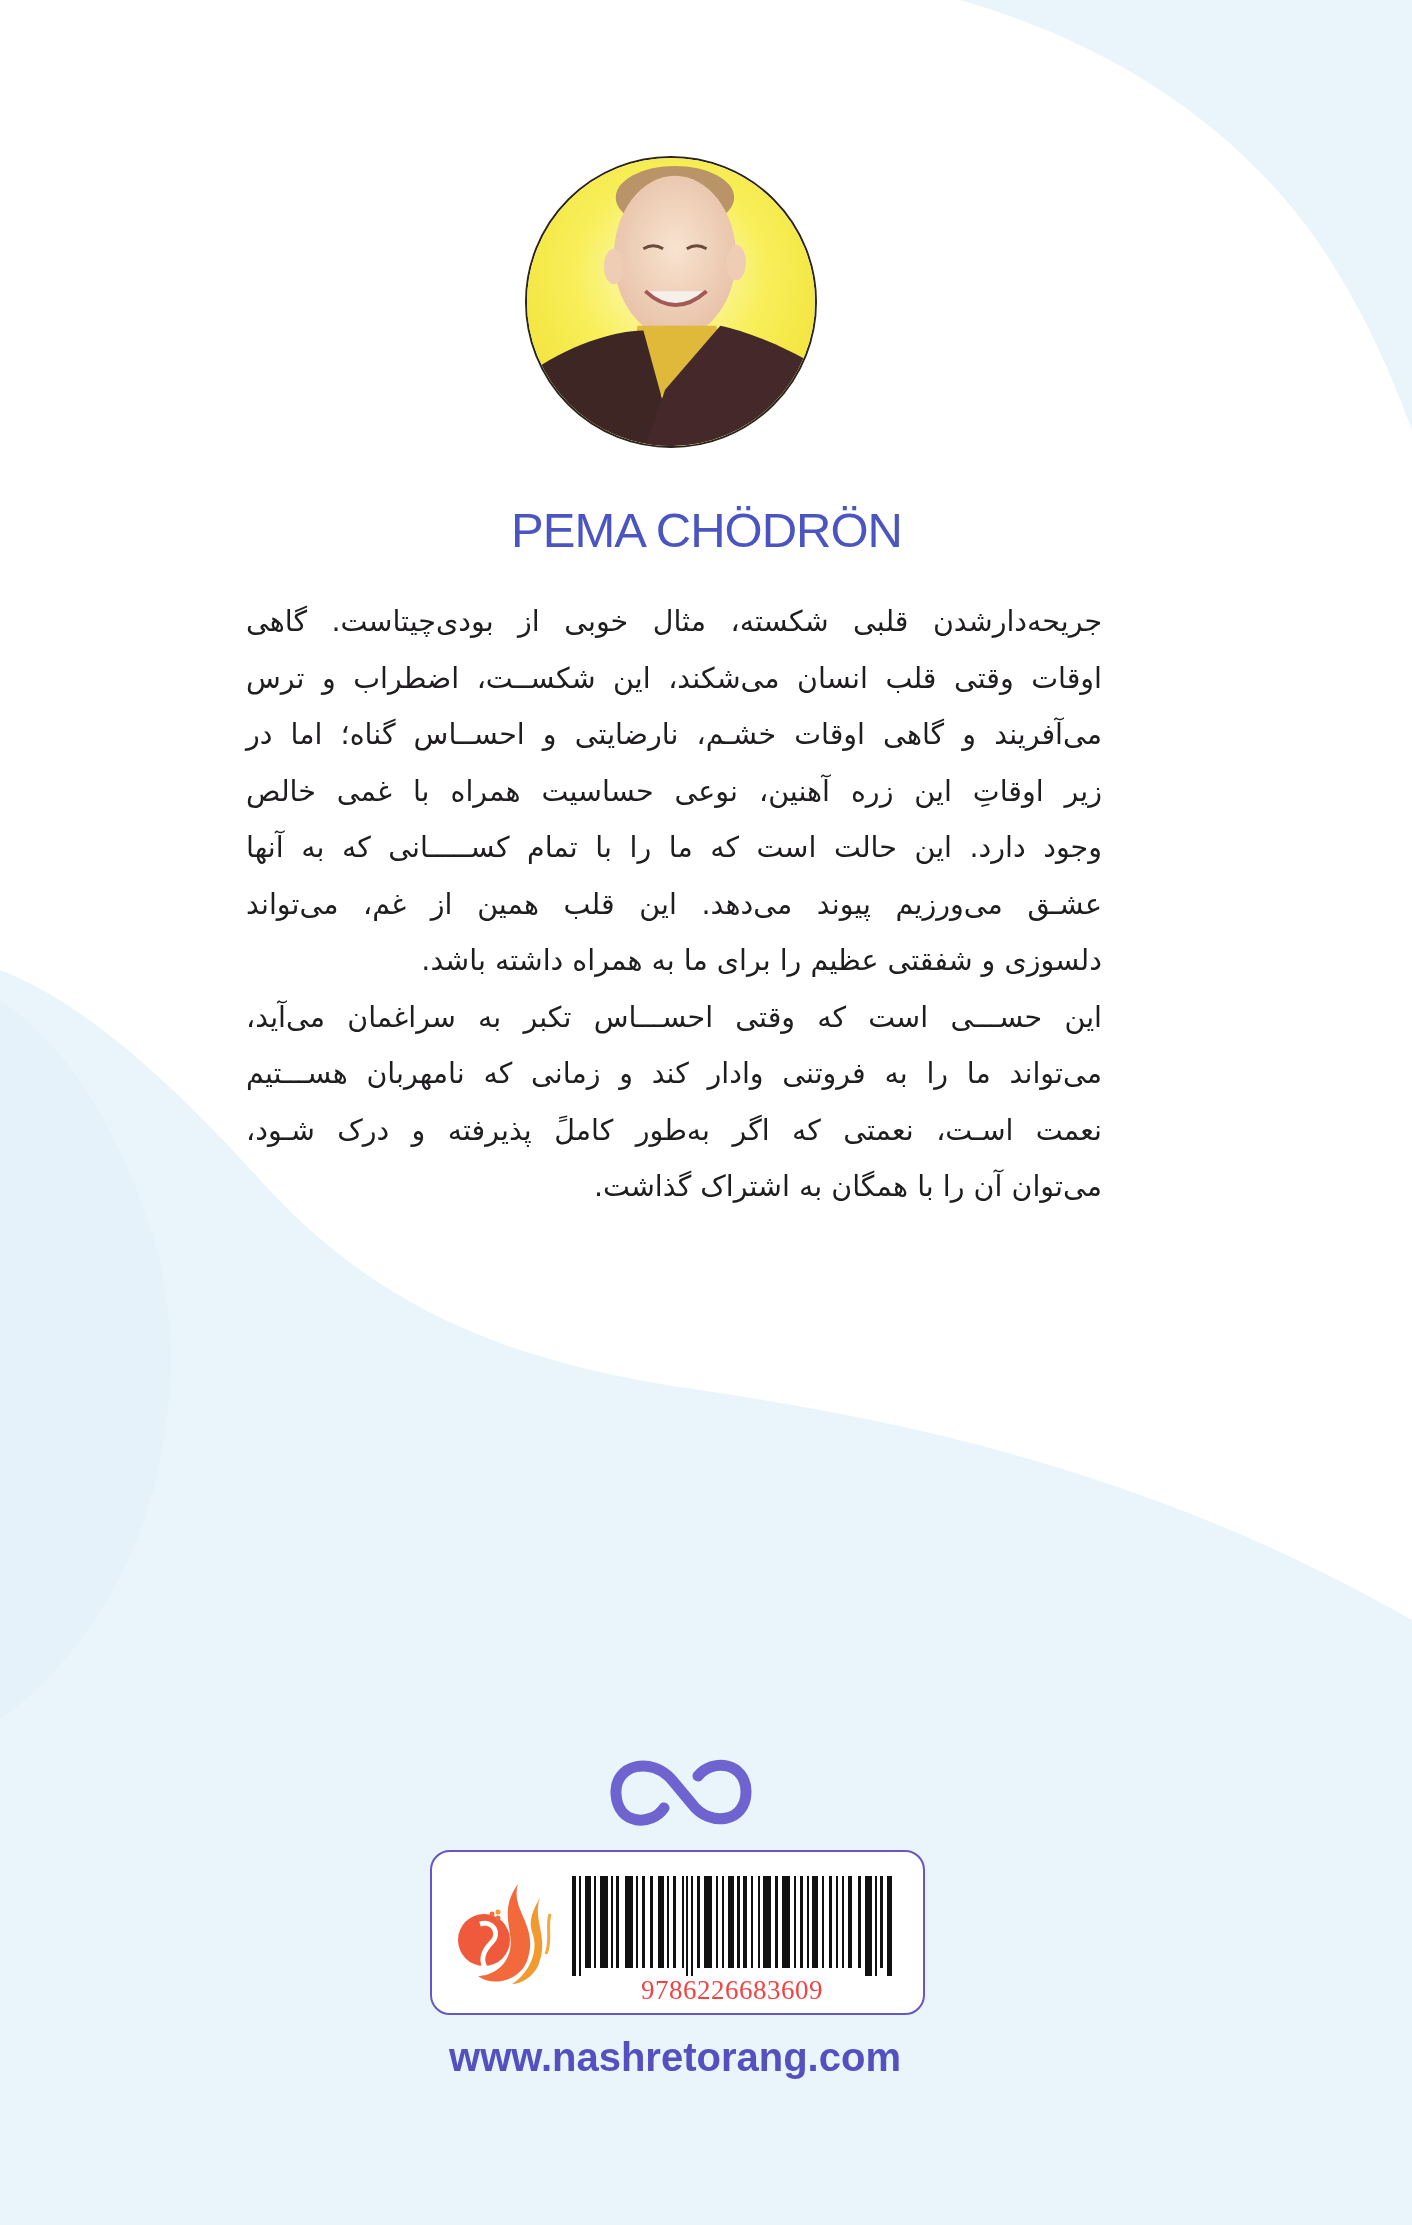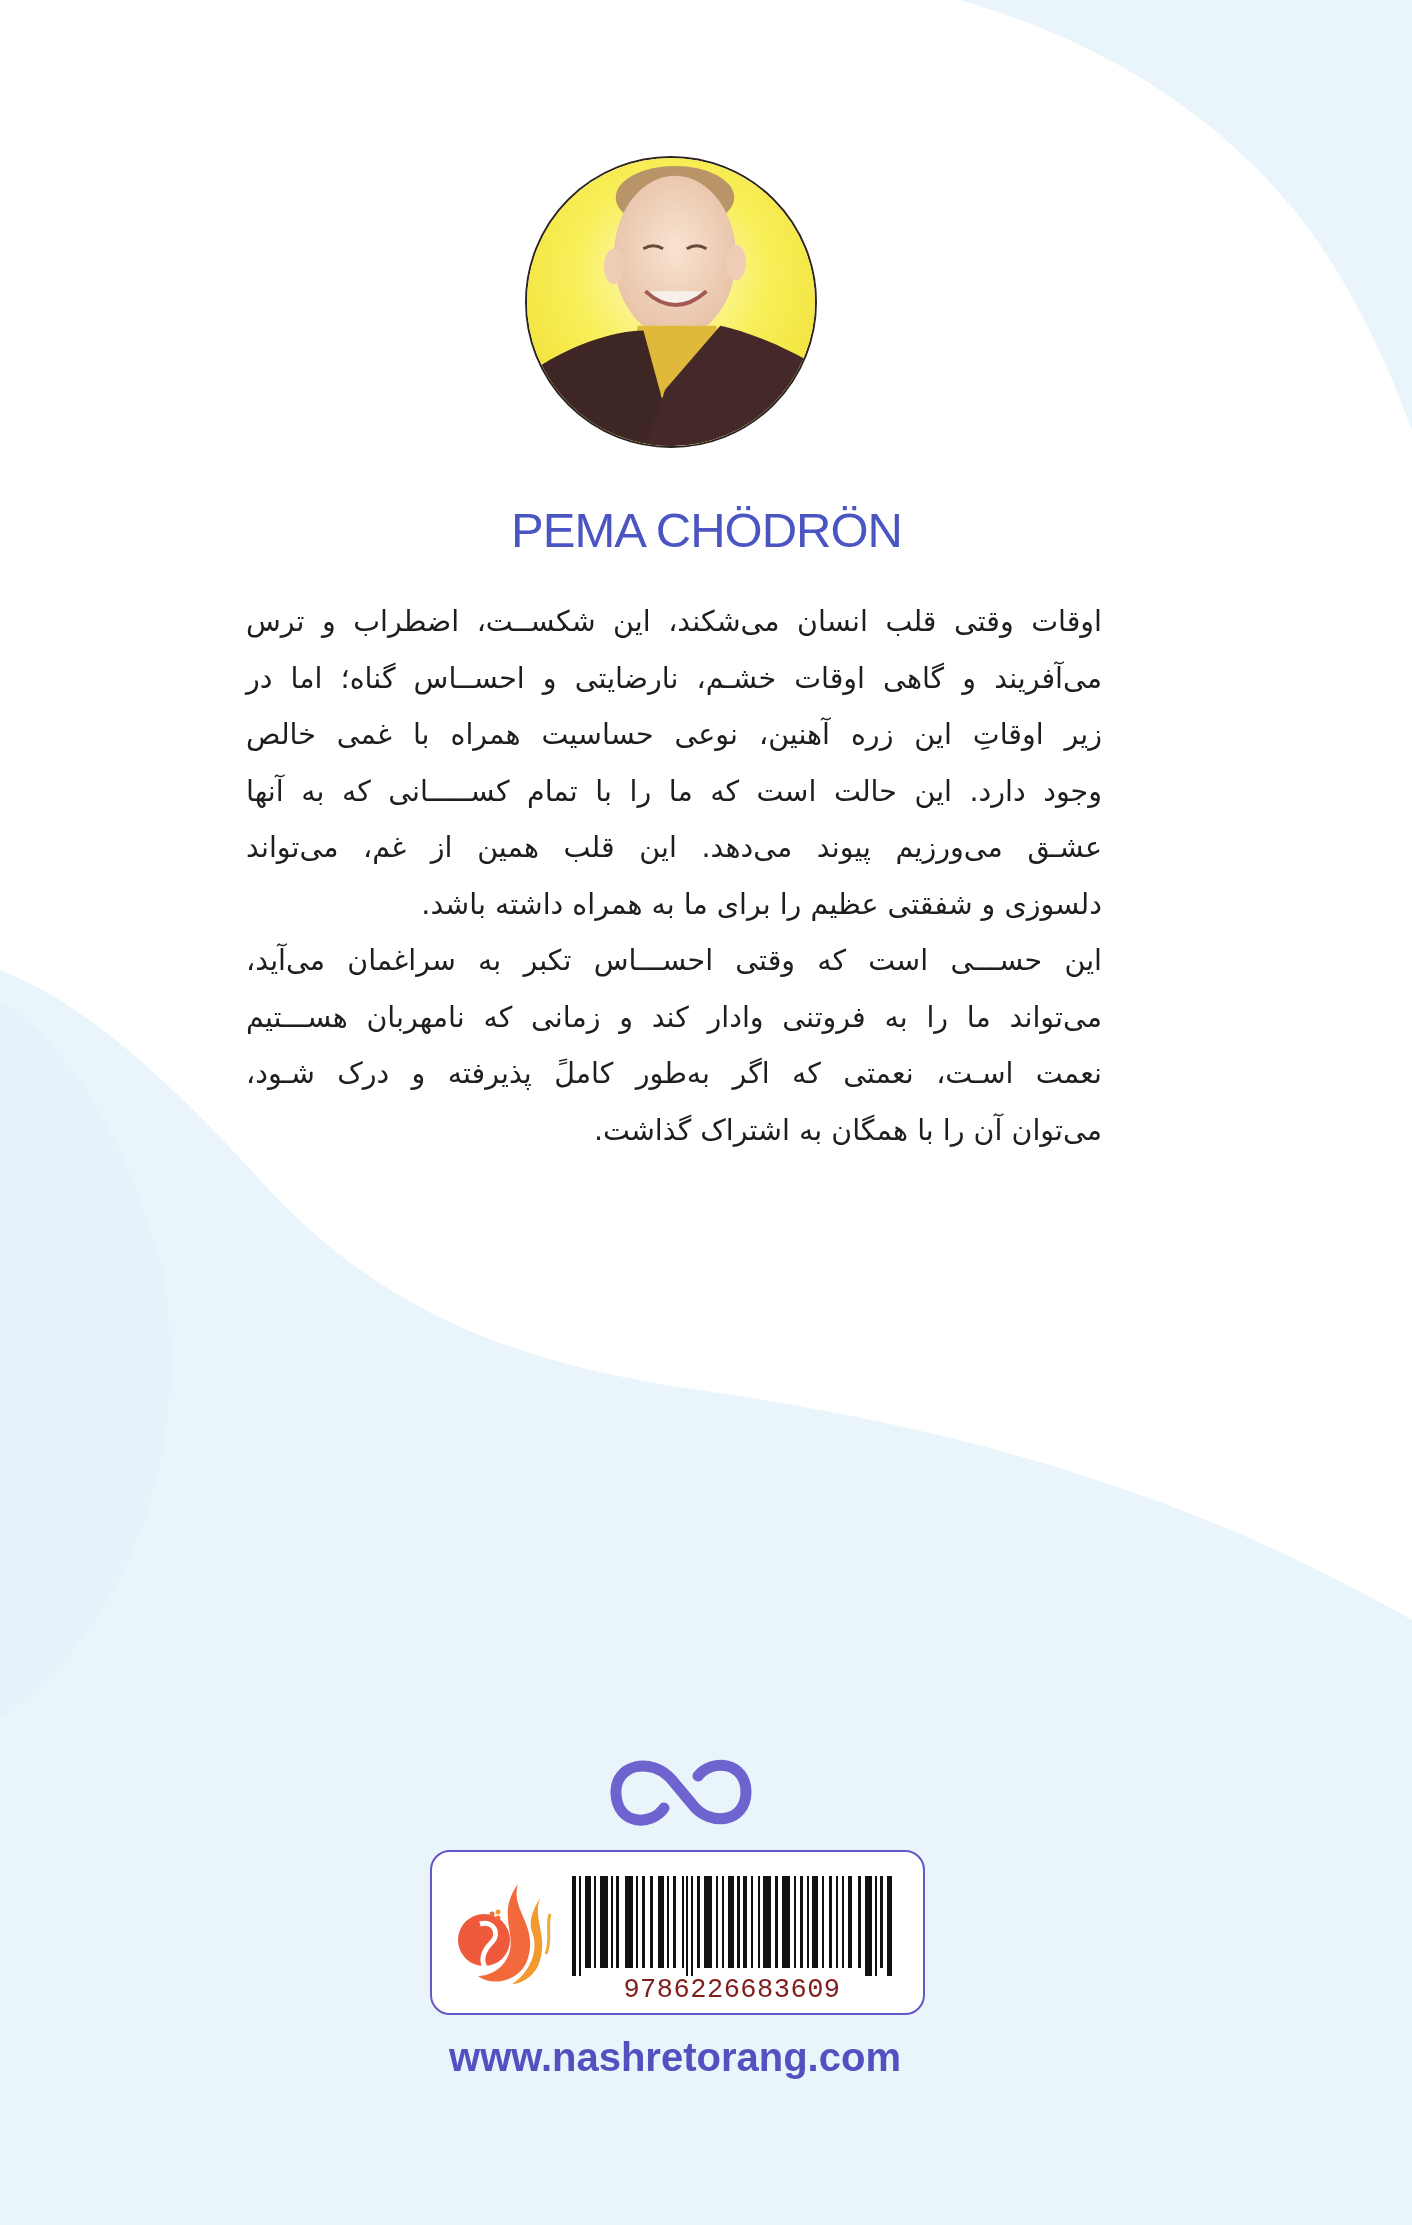--- a/index.html
+++ b/index.html
@@ -32,22 +32,22 @@
   .infinity { position: absolute; left: 604px; top: 1750px; width: 154px; height: 84px; z-index: 2; }
   .barcode-box {
     position: absolute; left: 430px; top: 1850px; width: 495px; height: 165px;
     box-sizing: border-box; border: 2.5px solid #6657c8; border-radius: 20px;
     background: #ffffff; z-index: 2;
   }
   .publisher-logo { position: absolute; left: 22px; top: 28px; width: 100px; height: 110px; }
   .barcode { position: absolute; left: 140px; top: 24px; width: 320px; height: 100px; }
   .isbn {
     position: absolute; left: 140px; width: 320px; top: 122px; height: 32px;
-    text-align: center; font-family: Liberation Mono, monospace;
-    font-size: 27px; color: #7f1d1d; letter-spacing: 0.5px; line-height: 32px;
+    text-align: center; font-family: Liberation Serif, serif;
+    font-size: 27px; color: #ef4444; letter-spacing: 0.5px; line-height: 32px;
   }
   .website {
     position: absolute; left: 440px; width: 470px; top: 2034px; height: 46px;
     text-align: center; font-family: "Liberation Sans", sans-serif;
     font-size: 40px; color: #5450c0; line-height: 46px; z-index: 2; font-weight: bold;
   }
 </style>
 </head>
 <body>
 
@@ -90,20 +90,21 @@
 
     <path d="M 0 220 C 40 190, 90 175, 118 175 L 150 292 L 0 292 Z" fill="#3e2624"></path>
     <path d="M 292 210 C 260 190, 220 175, 196 170 L 140 235 L 120 292 L 292 292 Z" fill="#45292a"></path>
   </svg>
 </div>
 
 <div class="author-name">PEMA CHÖDRÖN</div>
 
 <div class="blurb">
   <p>
+    <span class="line">جریحه‌دارشدن قلبی شکسته، مثال خوبی از بودی‌چیتاست. گاهی</span>
     <span class="line">اوقات وقتی قلب انسان می‌شکند، این شکســت، اضطراب و ترس</span>
     <span class="line">می‌آفریند و گاهی اوقات خشـم، نارضایتی و احســاس گناه؛ اما در</span>
     <span class="line">زیر اوقاتِ این زره آهنین، نوعی حساسیت همراه با غمی خالص</span>
     <span class="line">وجود دارد. این حالت است که ما را با تمام کســـــانی که به آنها</span>
     <span class="line">عشـق می‌ورزیم پیوند می‌دهد. این قلب همین از غم، می‌تواند</span>
     <span class="line last">دلسوزی و شفقتی عظیم را برای ما به همراه داشته باشد.</span>
   </p>
   <p>
     <span class="line">این حســـی است که وقتی احســـاس تکبر به سراغمان می‌آید،</span>
     <span class="line">می‌تواند ما را به فروتنی وادار کند و زمانی که نامهربان هســـتیم</span>

